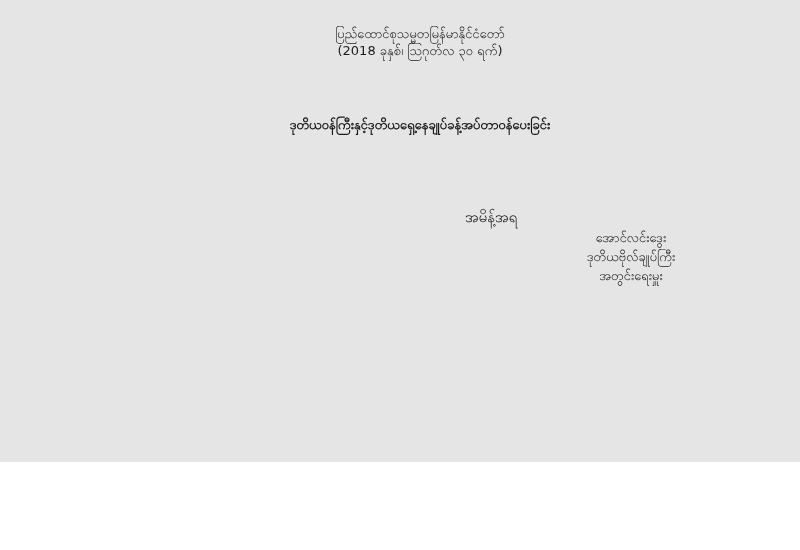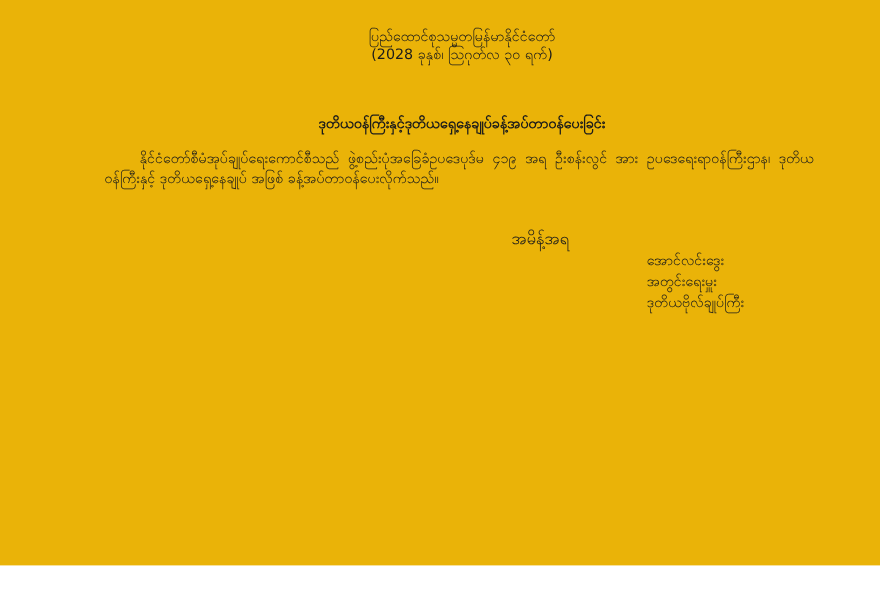--- a/index.html
+++ b/index.html
@@ -5,38 +5,38 @@
     * { box-sizing: border-box; margin: 0; padding: 0; }
     html, body {
       width: 800px;
       height: 550px;
       background: #ffffff;
       font-family: "DejaVu Sans", "Liberation Sans", sans-serif;
     }
     .page {
       position: relative;
       width: 800px;
-      height: 514px;
-      background: #eab308;
+      height: 462px;
+      background: #e5e5e5;
       color: #1b1b1b;
       overflow: hidden;
     }
     .header-block {
       position: absolute;
       top: 25px;
       left: 70px;
       width: 700px;
       text-align: center;
       font-size: 13px;
       line-height: 17px;
     }
     .header-line { white-space: nowrap; }
     .doc-title {
       position: absolute;
-      top: 104px;
+      top: 116px;
       left: 70px;
       width: 700px;
       text-align: center;
       font-size: 13px;
       font-weight: bold;
       line-height: 18px;
       white-space: nowrap;
     }
     .body-paragraph {
       position: absolute;
@@ -52,42 +52,42 @@
       position: absolute;
       top: 209px;
       left: 465px;
       font-size: 15px;
       line-height: 17px;
       white-space: nowrap;
     }
     .signature-block {
       position: absolute;
       top: 228px;
-      left: 588px;
+      left: 546px;
       width: 170px;
+      text-align: center;
       font-size: 13px;
       line-height: 19px;
     }
     .signature-line { white-space: nowrap; }
   </style>
 </head>
 <body>
 
 <div class="page">
 
   <div class="header-block">
     <div class="header-line">ပြည်ထောင်စုသမ္မတမြန်မာနိုင်ငံတော်</div>
-    <div class="header-line">(2028 ခုနှစ်၊ ဩဂုတ်လ  ၃၀  ရက်)</div>
+    <div class="header-line">(2018 ခုနှစ်၊ ဩဂုတ်လ  ၃၀  ရက်)</div>
   </div>
 
   <div class="doc-title">ဒုတိယဝန်ကြီးနှင့်ဒုတိယရှေ့နေချုပ်ခန့်အပ်တာဝန်ပေးခြင်း</div>
 
-  <p class="body-paragraph">နိုင်ငံတော်စီမံအုပ်ချုပ်ရေးကောင်စီသည်  ဖွဲ့စည်းပုံအခြေခံဥပဒေပုဒ်မ  ၄၁၉  အရ ဦးစန်းလွင် အား ဥပဒေရေးရာဝန်ကြီးဌာန၊ ဒုတိယဝန်ကြီးနှင့် ဒုတိယရှေ့နေချုပ်  အဖြစ် ခန့်အပ်တာဝန်ပေးလိုက်သည်။</p>
 
   <div class="by-order">အမိန့်အရ</div>
 
   <div class="signature-block">
     <div class="signature-line">အောင်လင်းဒွေး</div>
+    <div class="signature-line">ဒုတိယဗိုလ်ချုပ်ကြီး</div>
     <div class="signature-line">အတွင်းရေးမှူး</div>
-    <div class="signature-line">ဒုတိယဗိုလ်ချုပ်ကြီး</div>
   </div>
 
 </div>
 
 </body></html>

